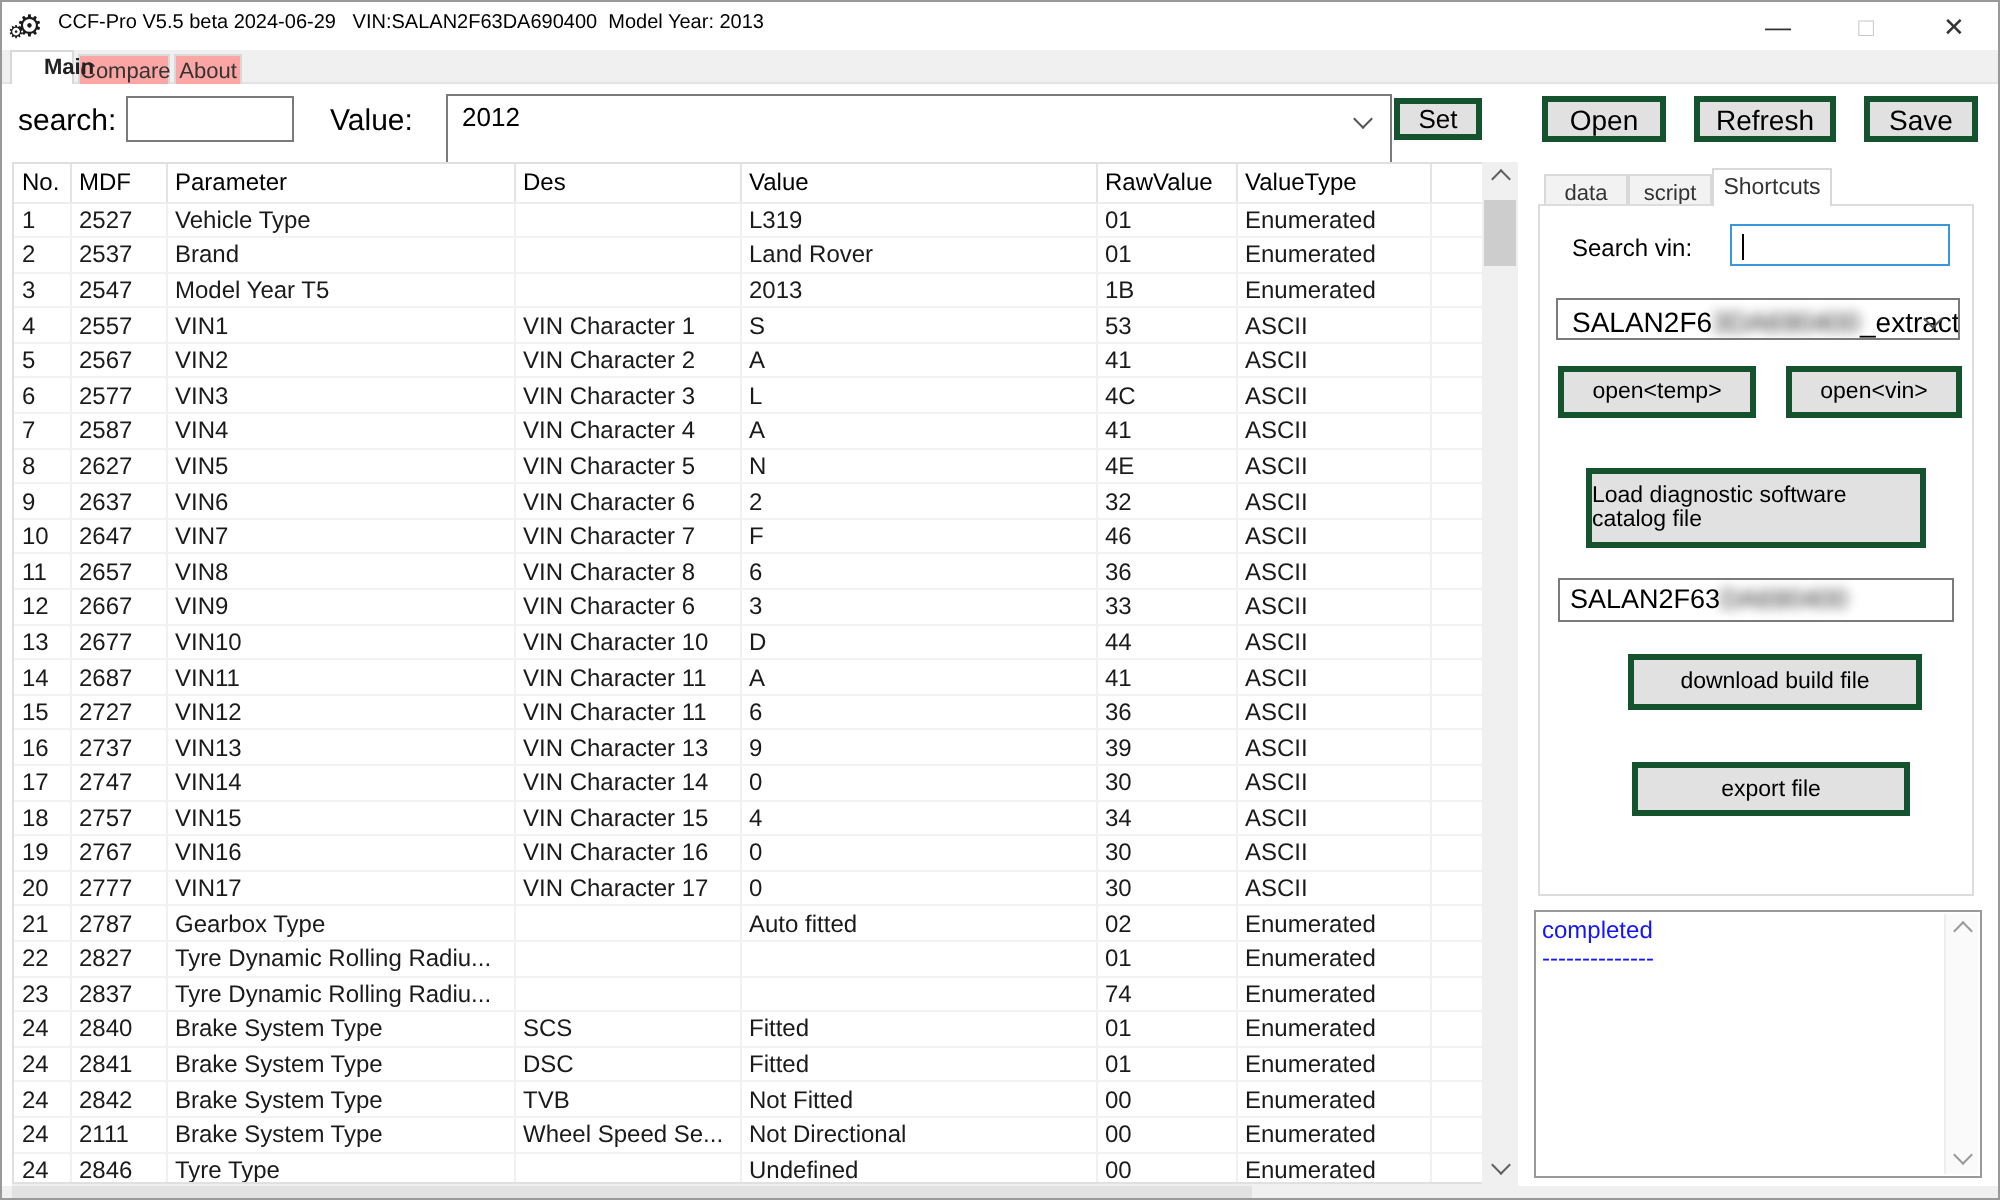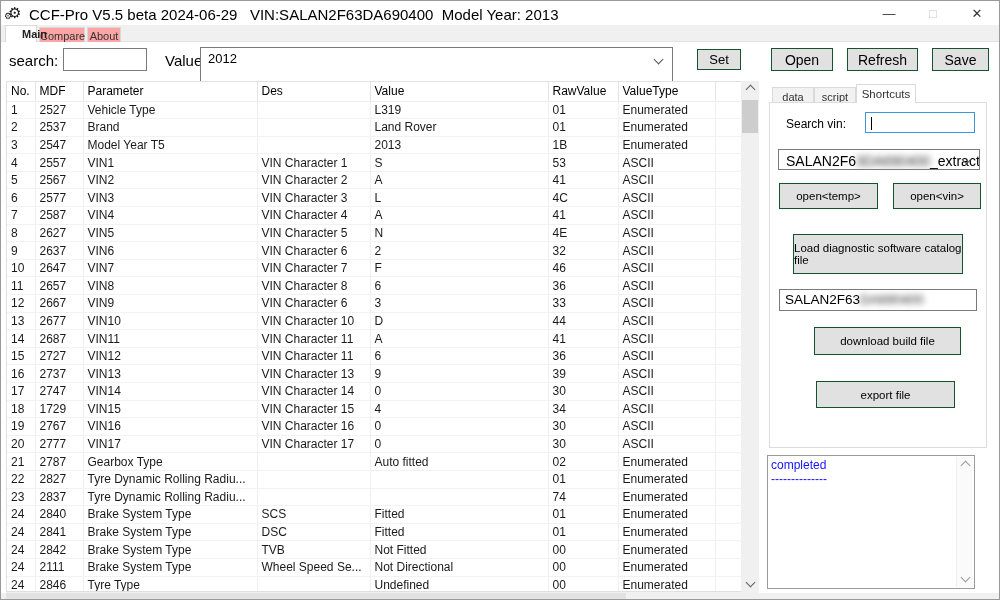--- a/index.html
+++ b/index.html
@@ -4,21 +4,21 @@
 <style>
   * { box-sizing: border-box; margin: 0; padding: 0; }
   body { font-family: "Liberation Sans", sans-serif; background: #d9d9d9; }
   .window { position: relative; width: 1000px; height: 600px; background: #ffffff;
             border: 1px solid #999; overflow: hidden; font-family: "Liberation Sans", sans-serif; }
 
   
   .titlebar { position: absolute; left: 0; top: 0; right: 0; height: 24px; background: #fff; }
   .app-icon { position: absolute; left: 7px; top: 3px; font-size: 15px; color: #1a1a1a; }
   .app-icon .small-gear { position: absolute; left: -4px; top: 7px; font-size: 9px; color: #1a1a1a; }
-  .title-text { position: absolute; left: 28px; top: 5px; font-size: 15px; color: #000; white-space: pre; }
+  .title-text { position: absolute; left: 28px; top: 5px; font-size: 10px; color: #000; white-space: pre; }
   .win-controls { position: absolute; right: 0; top: 0; height: 24px; display: flex; }
   .win-btn { width: 44px; height: 24px; display: flex; align-items: center; justify-content: center;
              font-size: 13px; color: #333; }
   .win-btn.max { color: #c9c9c9; }
 
   
   .tabstrip { position: absolute; left: 0; top: 24px; right: 0; height: 17px; background: #f0f0f0;
               border-bottom: 1px solid #e3e3e3; }
   .mtab { position: absolute; font-size: 11px; color: #333; text-align: center;
           border: 1px solid #d9d9d9; border-bottom: none; background: #fca5a5; padding-top: 2px; }
@@ -26,21 +26,21 @@
 
   
   .lbl { position: absolute; font-size: 15px; color: #000; }
   .textbox { position: absolute; background: #fff; border: 1px solid #7a7a7a; font-size: 13px;
              color: #000; padding: 2px 5px; overflow: hidden; white-space: nowrap; }
   input.textbox { outline: none; }
   .combobox { position: absolute; background: #fff; border: 1px solid #7a7a7a; font-size: 13px;
               color: #000; padding: 3px 20px 0 7px; overflow: hidden; white-space: nowrap; }
   .chev { position: absolute; width: 7px; height: 7px; border-right: 1.5px solid #555;
           border-bottom: 1.5px solid #555; transform: rotate(45deg); }
-  .btn { position: absolute; background: #e1e1e1; border: 1px solid #14532d; color: #000;
+  .btn { position: absolute; background: #e1e1e1; border: 3px solid #14532d; color: #000;
          display: flex; align-items: center; justify-content: center; font-size: 13px; }
   .btn.big { font-size: 14px; }
 
   
   .table-wrap { position: absolute; left: 5px; top: 80px; width: 753px; height: 511px;
                 border: 1px solid #e0e0e0; border-right: none; background: #fff; overflow: hidden; }
   table.grid { border-collapse: collapse; table-layout: fixed; width: 736px; font-size: 12px; }
   table.grid th { text-align: left; font-weight: normal; color: #000; height: 19px; padding: 0 4px;
                   border-right: 1px solid #e4e4e4; border-bottom: 1px solid #ededed; background: #fff;
                   overflow: hidden; white-space: nowrap; }
@@ -72,21 +72,21 @@
   .ptab.active { background: #fff; height: 19px; z-index: 2; font-size: 11.5px; }
   .panel { position: absolute; left: 768px; top: 101px; width: 218px; height: 346px;
            border: 1px solid #dcdcdc; background: #fff; }
   .panel .small-lbl { position: absolute; font-size: 12px; color: #000; }
   .focus-box { border: 1px solid #3a96dd; }
   .caret { display: inline-block; width: 1px; height: 13px; background: #000; vertical-align: middle; }
   .redacted { filter: blur(3px); opacity: .85; }
   .panel .btn { font-size: 11.5px; }
 
   
-  .logbox { position: absolute; left: 766px; top: 454px; width: 208px; height: 134px;
+  .logbox { position: absolute; left: 766px; top: 454px; width: 224px; height: 134px;
             border: 1px solid #9a9a9a; background: #fff; overflow: hidden; }
   .log-lines { position: absolute; left: 3px; top: 2px; right: 20px; font-size: 12px; color: #1414ff;
                line-height: 14px; white-space: nowrap; }
   .log-scroll { position: absolute; right: 1px; top: 1px; bottom: 1px; width: 17px; background: #fafafa;
                 border-left: 1px solid #eee; }
   .log-scroll .chev { border-color: #9a9a9a; }
 </style>
 </head>
 <body>
 
@@ -104,21 +104,21 @@
 
   <div class="tabstrip">
     <div class="mtab active" style="left:4px; top:0; width:32px; height:17px;">Main</div>
     <div class="mtab" style="left:38px; top:2px; width:46px; height:15px;">Compare</div>
     <div class="mtab" style="left:86px; top:2px; width:34px; height:15px;">About</div>
   </div>
 
   <span class="lbl" style="left:8px; top:51px;">search:</span>
   <input class="textbox" style="left: 62px; top: 47px; width: 84px; height: 23px;" value="">
   <span class="lbl" style="left:164px; top:51px;">Value:</span>
-  <div class="combobox" style="left:199px; top:46px; width:473px; height:39px;">
+  <div class="combobox" style="left:222px; top:46px; width:473px; height:39px;">
     <span>2012</span>
     <span class="chev" style="right:10px; top:8px;"></span>
   </div>
   <div class="btn" style="left:696px; top:48px; width:44px; height:21px;">Set</div>
   <div class="btn big" style="left:770px; top:47px; width:62px; height:23px;">Open</div>
   <div class="btn big" style="left:846px; top:47px; width:71px; height:23px;">Refresh</div>
   <div class="btn big" style="left:931px; top:47px; width:57px; height:23px;">Save</div>
 
   <div class="table-wrap">
     <table class="grid">
@@ -300,21 +300,21 @@
             <td>2747</td>
             <td>VIN14</td>
             <td>VIN Character 14</td>
             <td>0</td>
             <td>30</td>
             <td>ASCII</td>
             <td></td>
           </tr>
           <tr>
             <td>18</td>
-            <td>1729</td>
+            <td>2757</td>
             <td>VIN15</td>
             <td>VIN Character 15</td>
             <td>4</td>
             <td>34</td>
             <td>ASCII</td>
             <td></td>
           </tr>
           <tr>
             <td>19</td>
             <td>2767</td>

